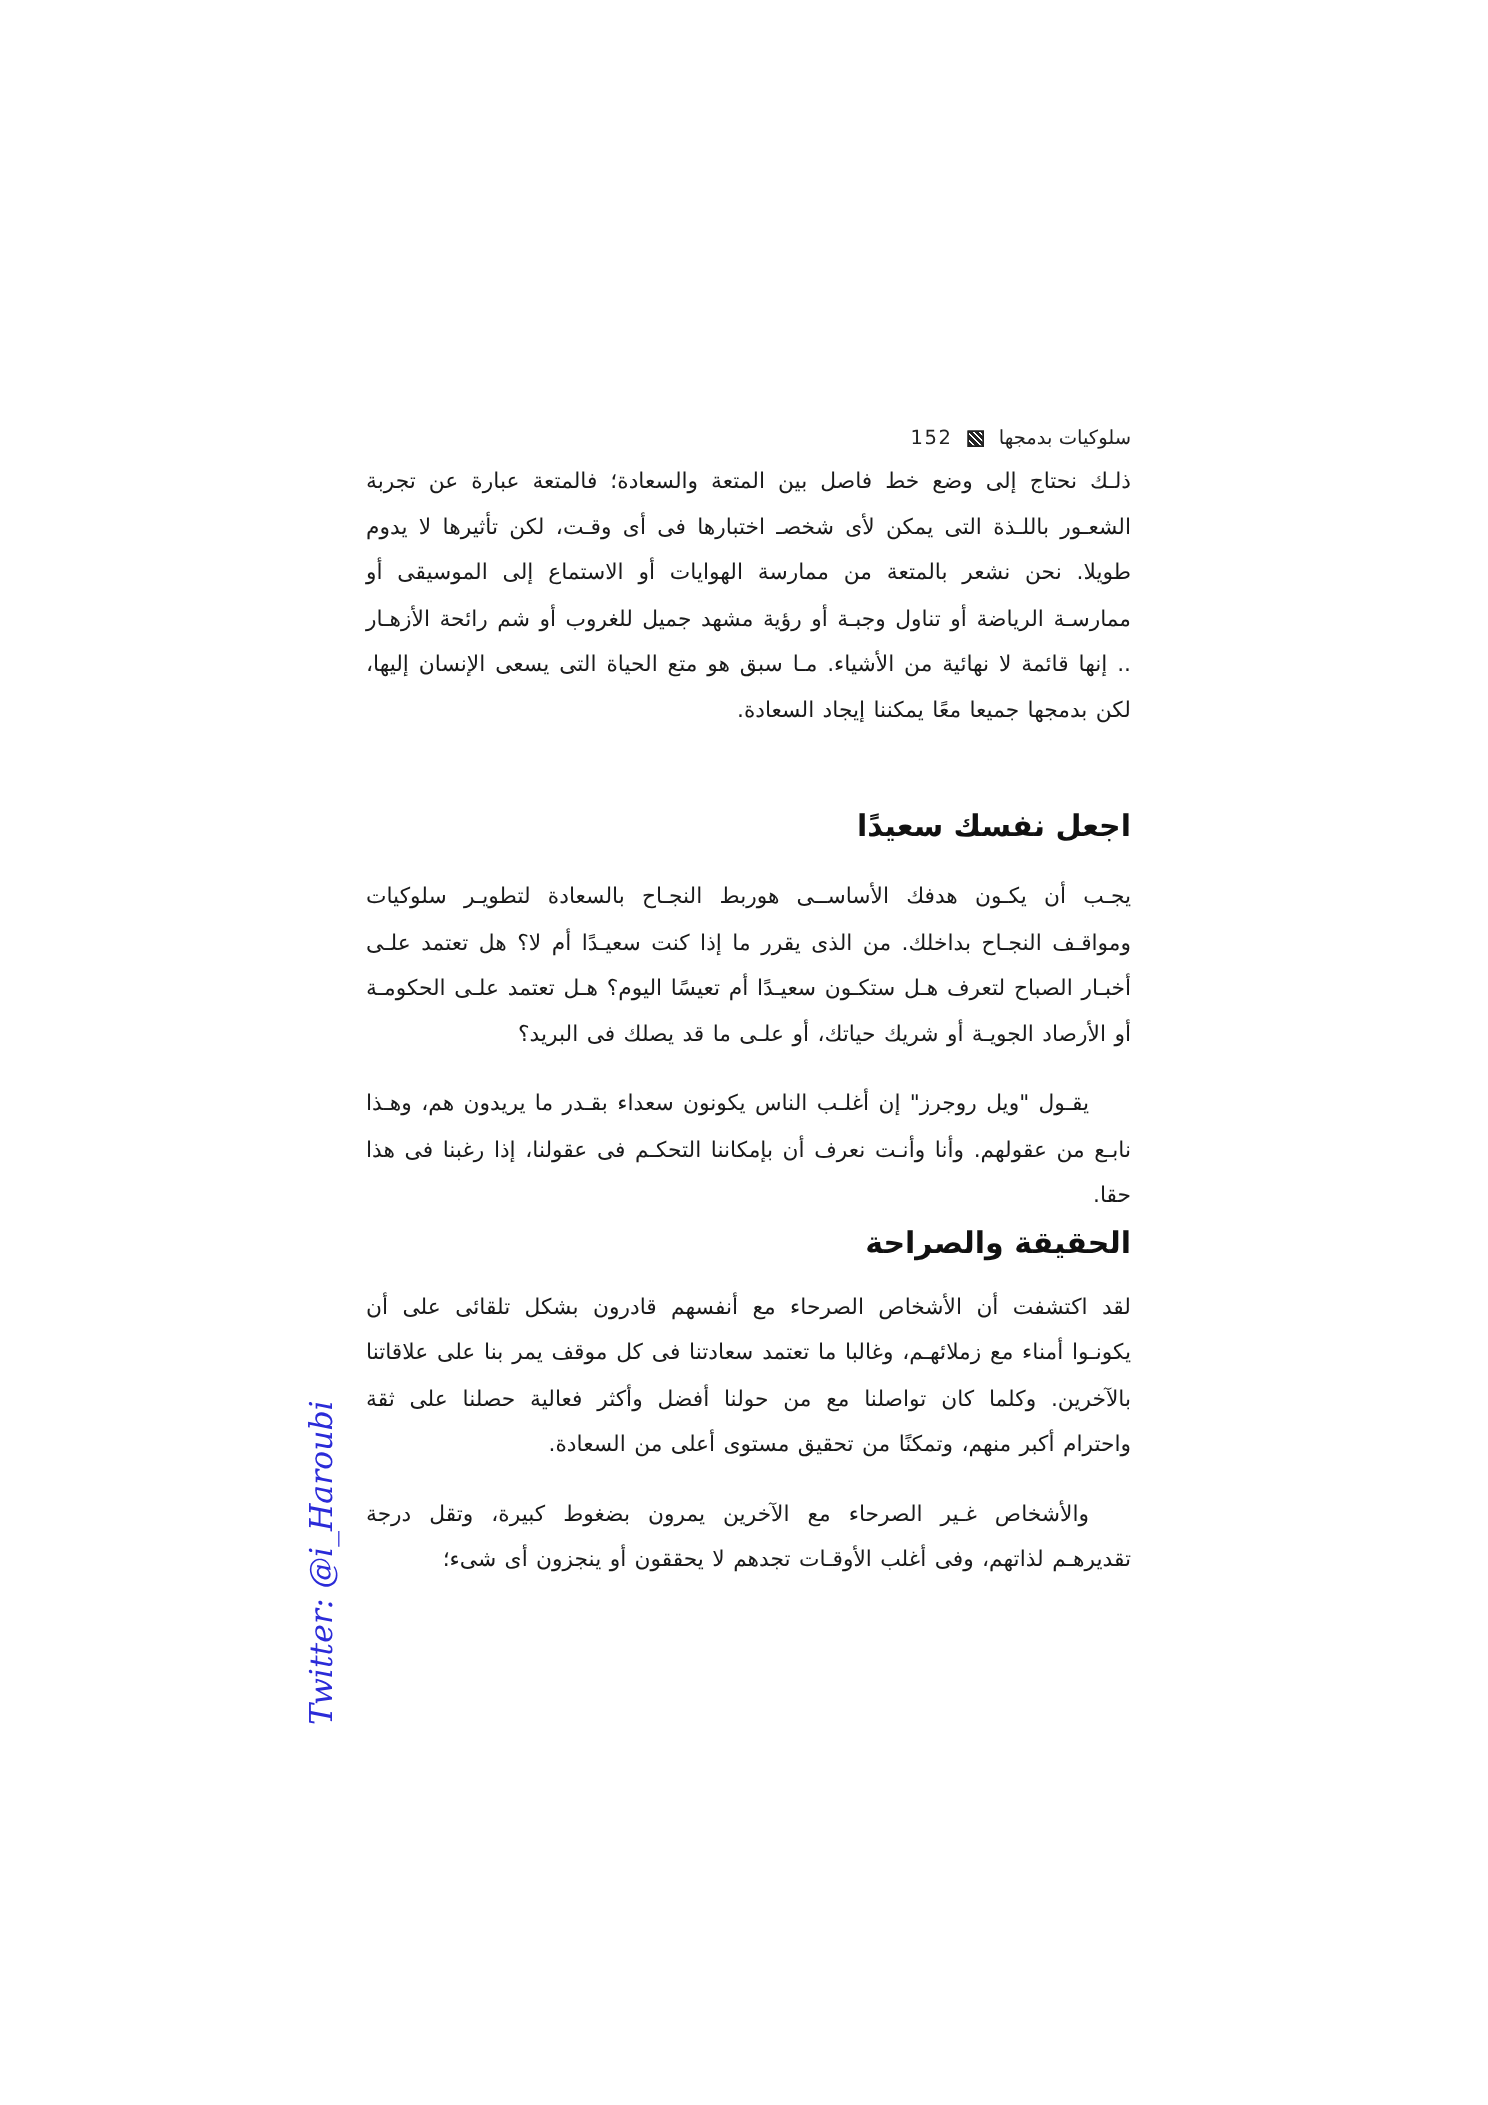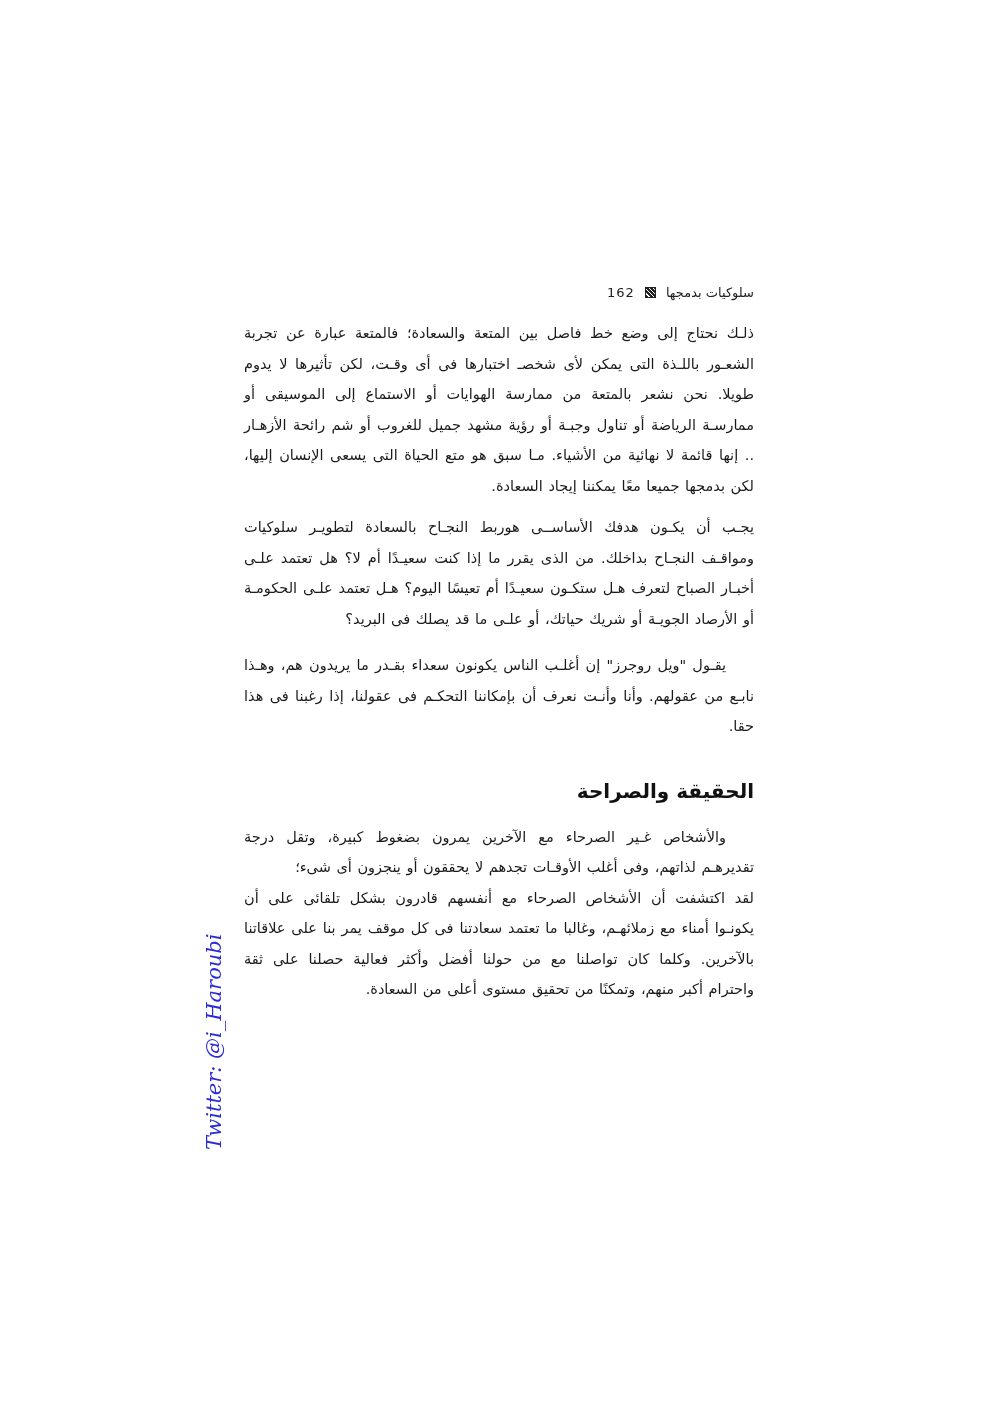--- a/index.html
+++ b/index.html
@@ -45,21 +45,21 @@
       background:
         repeating-linear-gradient(45deg, #222 0 2px, #fff 2px 3px),
         #222;
       border: 1px solid #222;
       box-sizing: border-box;
     }
     .running-header .page-num { order: 3; letter-spacing: 1px; }
 
     .content {
       position: absolute;
-      top: 48px;
+      top: 36px;
       right: 0;
       left: 0;
     }
     p.body {
       margin: 0;
       font-size: 14.5px;
       line-height: 30.5px;
       text-align: justify;
       text-align-last: right;
       word-spacing: 1px;
@@ -69,21 +69,21 @@
       margin: 0;
       font-size: 20px;
       font-weight: bold;
       line-height: 30px;
       color: #111;
     }
     #p1 { margin-top: 0; }
     #h1 { margin-top: 46px; margin-bottom: 18px; }
     #p2 { margin-top: 11px; }
     #p3 { margin-top: 16px; }
-    #h2 { margin-top: 34px; margin-bottom: 14px; }
+    #h2 { margin-bottom: 14px; }
     #p4 { margin-top: 0; }
     #p5 { margin-top: 16px; }
 
     .watermark {
       position: absolute;
       left: 202px;
       top: 1150px;
       transform-origin: 0 0;
       transform: rotate(-90deg);
       font-family: "DejaVu Serif", serif;
@@ -94,28 +94,29 @@
       direction: ltr;
     }
   </style>
 </head>
 <body>
 
 <div class="page">
   <div class="running-header">
     <span class="title">سلوكيات بدمجها</span>
     <span class="ornament"></span>
-    <span class="page-num">162</span>
+    <span class="page-num">152</span>
   </div>
 
   <div class="content">
     <p class="body" id="p1">ذلـك نحتاج إلى وضع خط فاصل بين المتعة والسعادة؛ فالمتعة عبارة عن تجربة الشعـور باللـذة التى يمكن لأى شخصـ اختبارها فى أى وقـت، لكن تأثيرها لا يدوم طويلا. نحن نشعر بالمتعة من ممارسة الهوايات أو الاستماع إلى الموسيقى أو ممارسـة الرياضة أو تناول وجبـة أو رؤية مشهد جميل للغروب أو شم رائحة الأزهـار .. إنها قائمة لا نهائية من الأشياء. مـا سبق هو متع الحياة التى يسعى الإنسان إليها، لكن بدمجها جميعا معًا يمكننا إيجاد السعادة.</p>
 
+    <h2 class="section" id="h1">اجعل نفسك سعيدًا</h2>
     <p class="body" id="p2">يجـب أن يكـون هدفك الأساســى هوربط النجـاح بالسعادة لتطويـر سلوكيات ومواقـف النجـاح بداخلك. من الذى يقرر ما إذا كنت سعيـدًا أم لا؟ هل تعتمد علـى أخبـار الصباح لتعرف هـل ستكـون سعيـدًا أم تعيسًا اليوم؟ هـل تعتمد علـى الحكومـة أو الأرصاد الجويـة أو شريك حياتك، أو علـى ما قد يصلك فى البريد؟</p>
     <p class="body indent" id="p3">يقـول "ويل روجرز" إن أغلـب الناس يكونون سعداء بقـدر ما يريدون هم، وهـذا نابـع من عقولهم. وأنا وأنـت نعرف أن بإمكاننا التحكـم فى عقولنا، إذا رغبنا فى هذا حقا.</p>
 
     <h2 class="section" id="h2">الحقيقة والصراحة</h2>
+    <p class="body" id="p4">لقد اكتشفت أن الأشخاص الصرحاء مع أنفسهم قادرون بشكل تلقائى على أن يكونـوا أمناء مع زملائهـم، وغالبا ما تعتمد سعادتنا فى كل موقف يمر بنا على علاقاتنا بالآخرين. وكلما كان تواصلنا مع من حولنا أفضل وأكثر فعالية حصلنا على ثقة واحترام أكبر منهم، وتمكنًا من تحقيق مستوى أعلى من السعادة.</p>
     <p class="body indent" id="p5">والأشخاص غـير الصرحاء مع الآخرين يمرون بضغوط كبيرة، وتقل درجة تقديرهـم لذاتهم، وفى أغلب الأوقـات تجدهم لا يحققون أو ينجزون أى شىء؛</p>
-    <p class="body" id="p4">لقد اكتشفت أن الأشخاص الصرحاء مع أنفسهم قادرون بشكل تلقائى على أن يكونـوا أمناء مع زملائهـم، وغالبا ما تعتمد سعادتنا فى كل موقف يمر بنا على علاقاتنا بالآخرين. وكلما كان تواصلنا مع من حولنا أفضل وأكثر فعالية حصلنا على ثقة واحترام أكبر منهم، وتمكنًا من تحقيق مستوى أعلى من السعادة.</p>
   </div>
 </div>
 
 <div class="watermark">Twitter: @i_Haroubi</div>
 
 </body></html>

